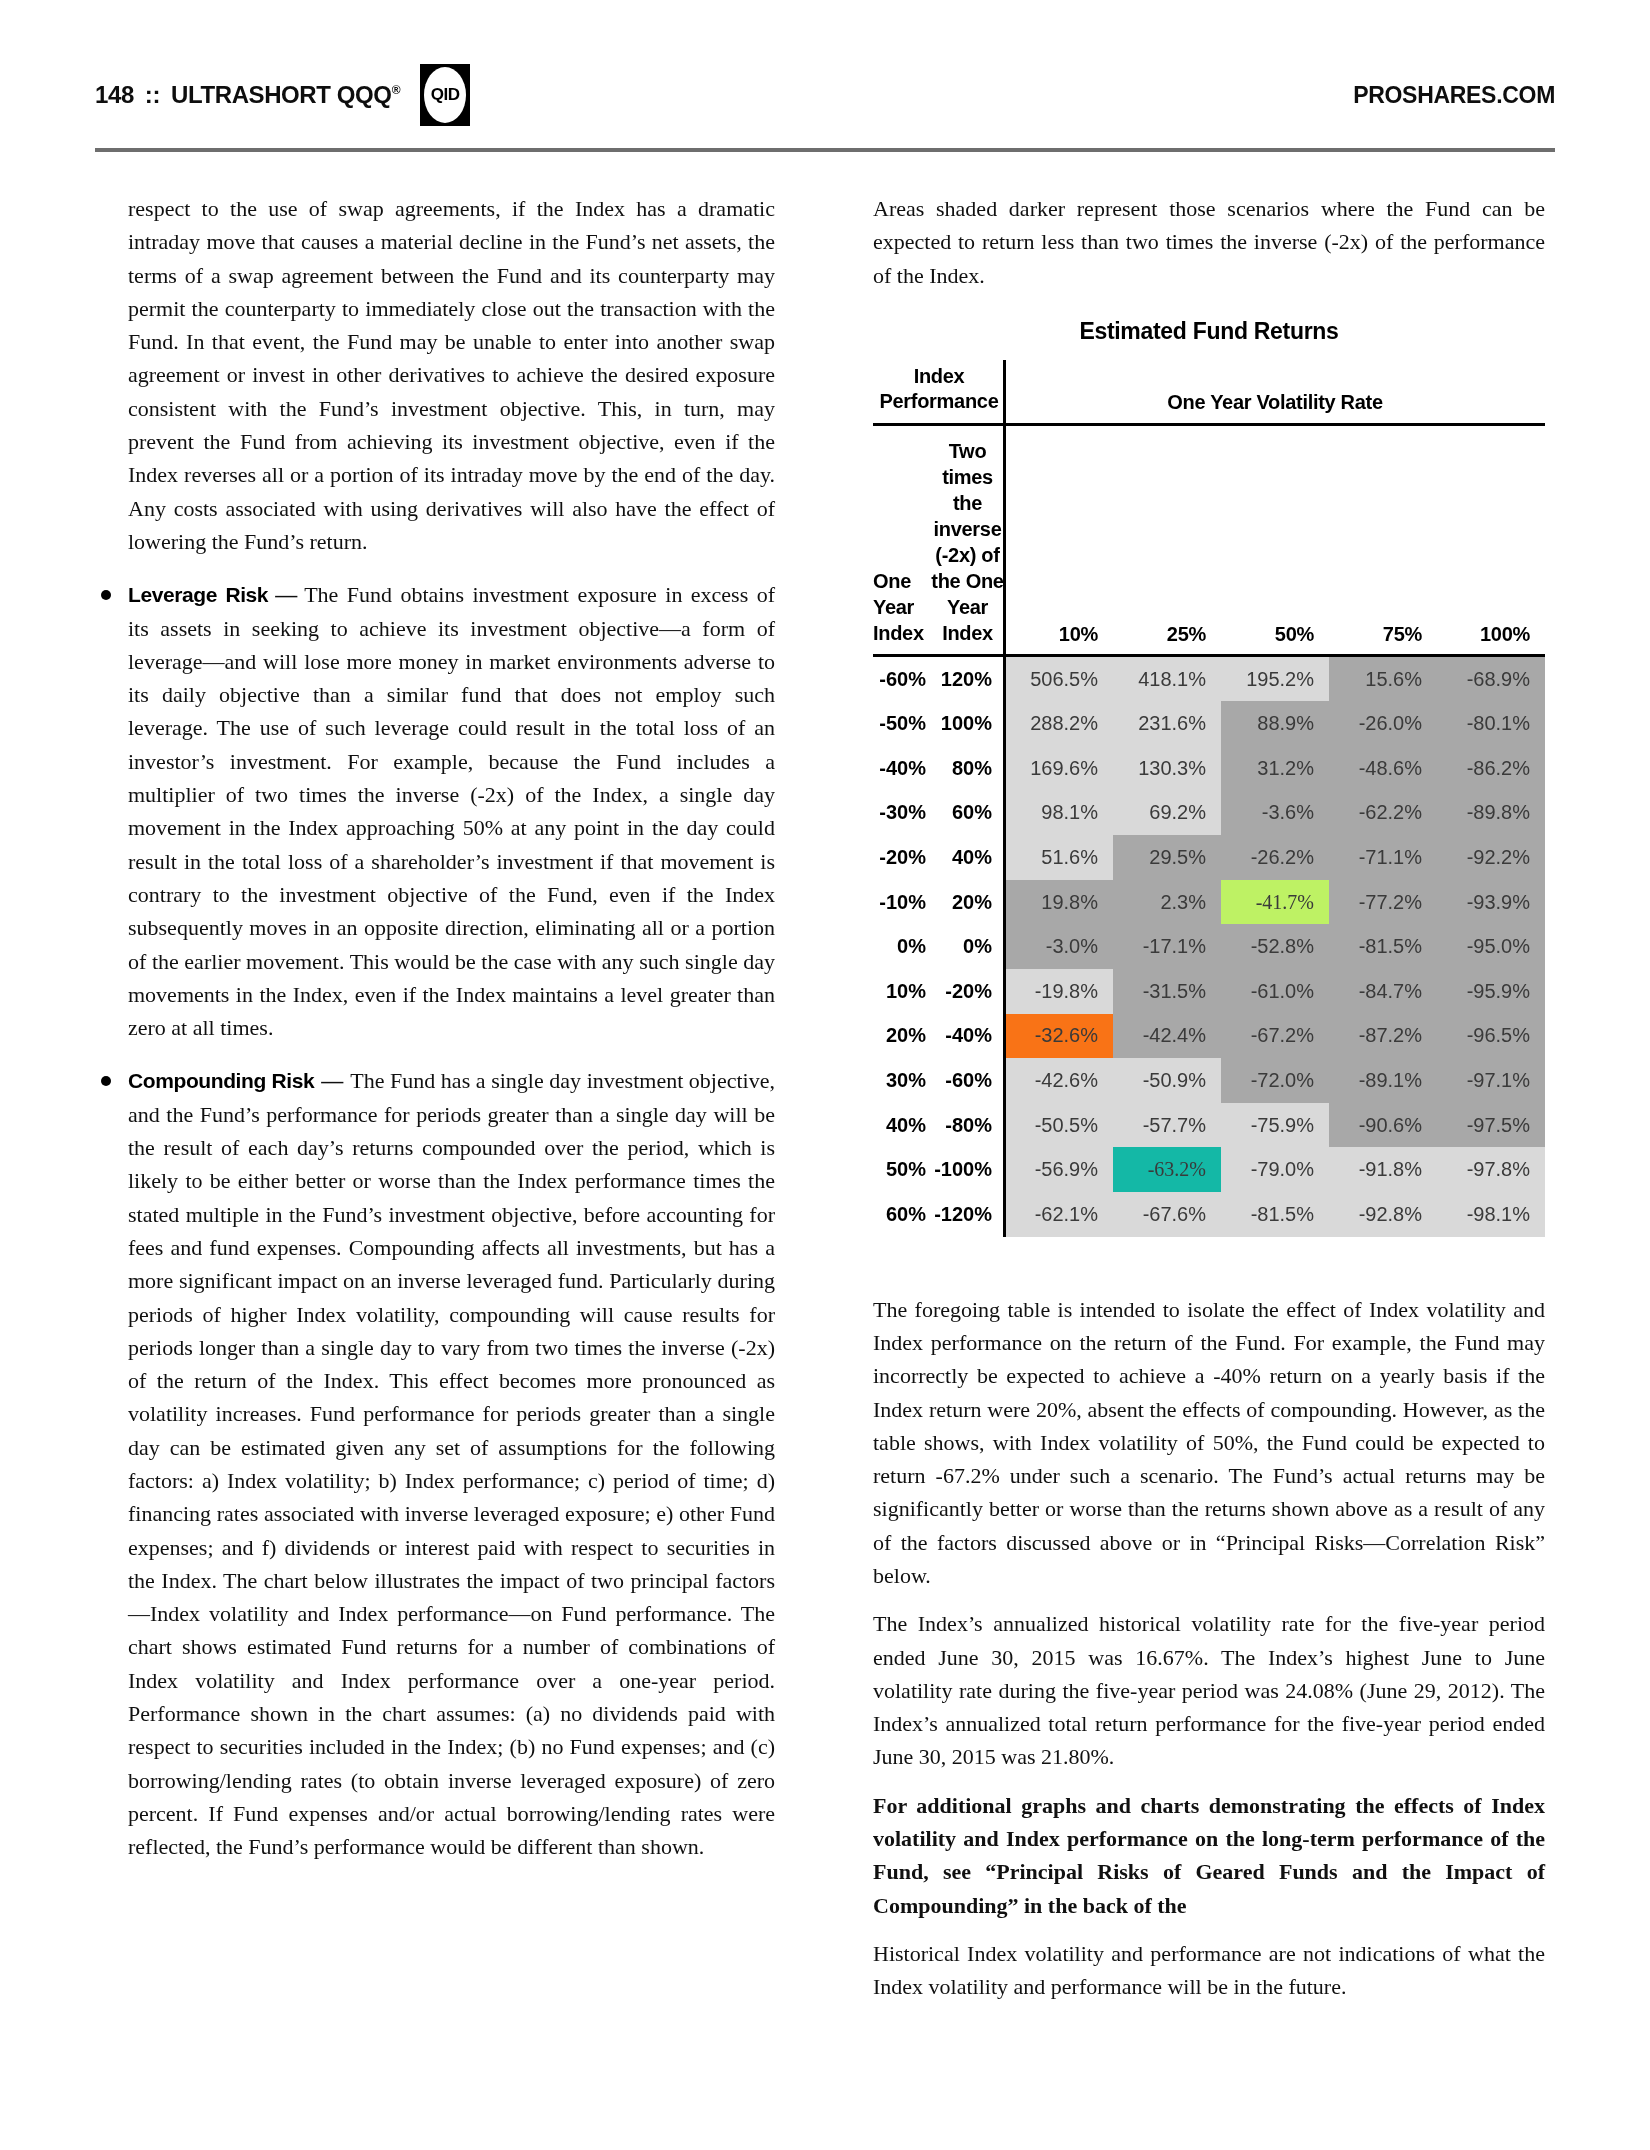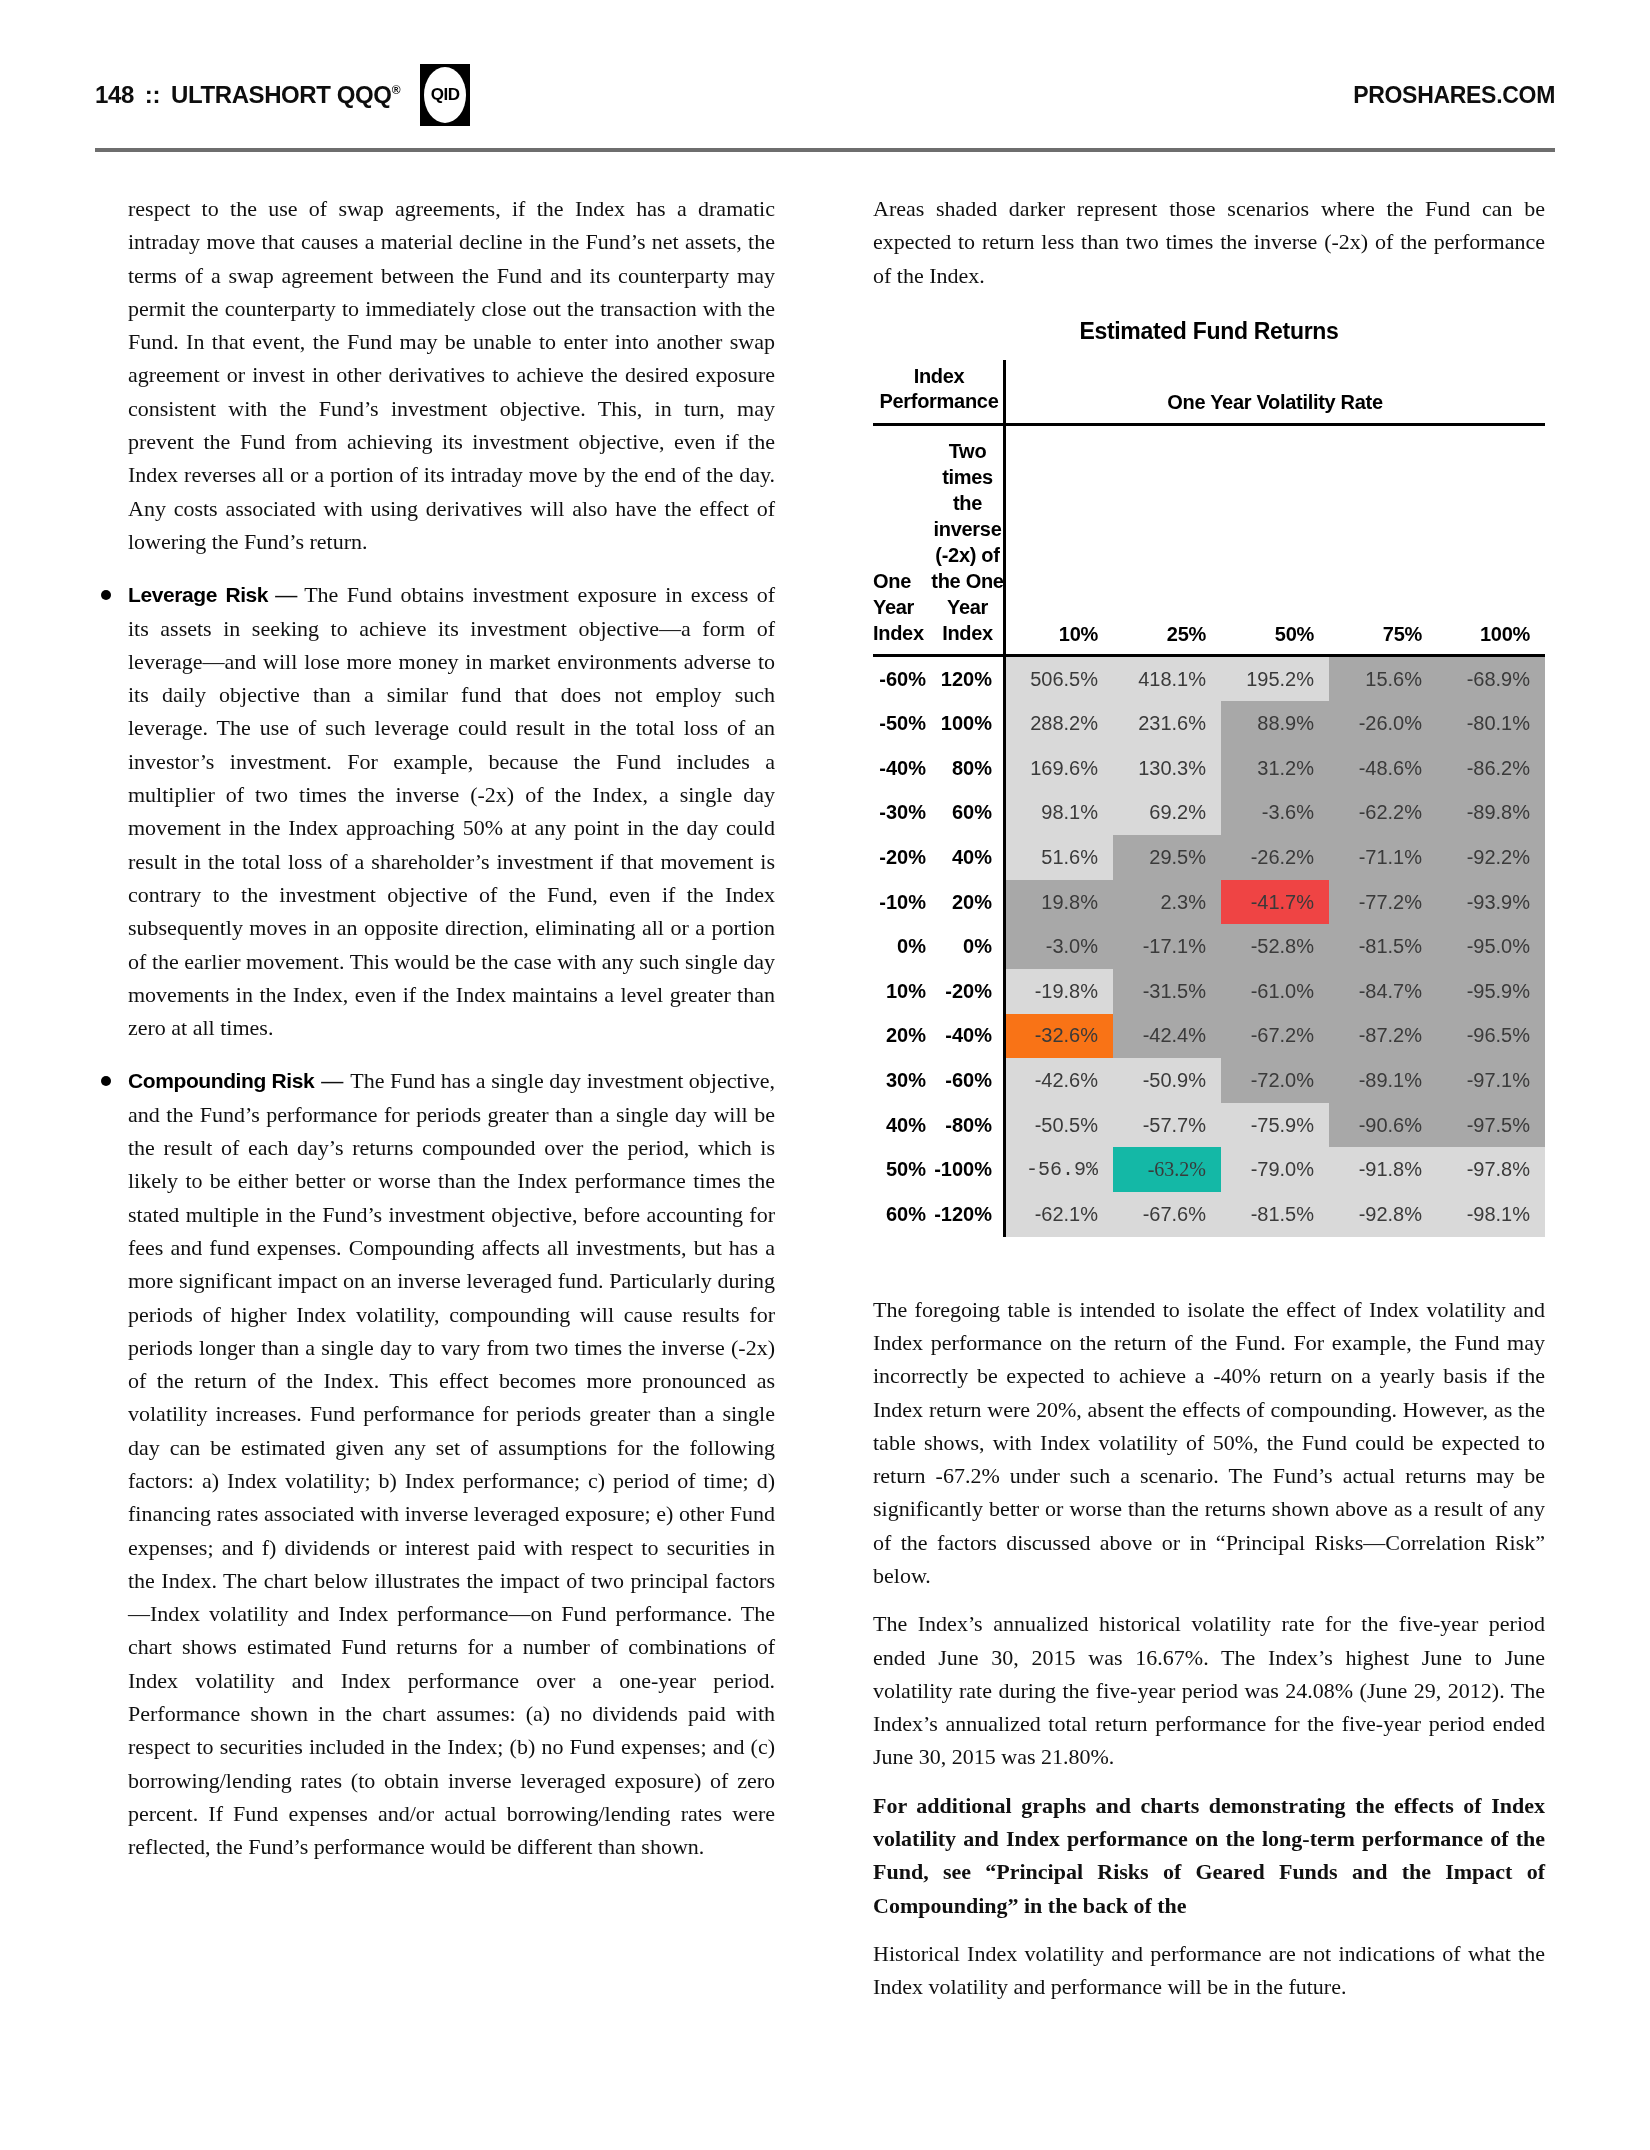--- a/index.html
+++ b/index.html
@@ -170,21 +170,21 @@
               <div class="tcell cv" style="background: rgb(168, 168, 168);">29.5%</div>
               <div class="tcell cv" style="background: rgb(168, 168, 168);">-26.2%</div>
               <div class="tcell cv" style="background: rgb(168, 168, 168);">-71.1%</div>
               <div class="tcell cv" style="background: rgb(168, 168, 168);">-92.2%</div>
             </div>
             <div class="trow">
               <div class="tcell c1">-10%</div>
               <div class="tcell c2">20%</div>
               <div class="tcell cv" style="background: rgb(168, 168, 168);">19.8%</div>
               <div class="tcell cv" style="background: rgb(168, 168, 168);">2.3%</div>
-              <div class="tcell cv" style="background: #ef4444;">-41.7%</div>
+              <div class="tcell cv" style="background: #bef264; font-family: Liberation Serif, serif;">-41.7%</div>
               <div class="tcell cv" style="background: rgb(168, 168, 168);">-77.2%</div>
               <div class="tcell cv" style="background: rgb(168, 168, 168);">-93.9%</div>
             </div>
             <div class="trow">
               <div class="tcell c1">0%</div>
               <div class="tcell c2">0%</div>
               <div class="tcell cv" style="background: rgb(168, 168, 168);">-3.0%</div>
               <div class="tcell cv" style="background: rgb(168, 168, 168);">-17.1%</div>
               <div class="tcell cv" style="background: rgb(168, 168, 168);">-52.8%</div>
               <div class="tcell cv" style="background: rgb(168, 168, 168);">-81.5%</div>
@@ -222,21 +222,21 @@
               <div class="tcell c2">-80%</div>
               <div class="tcell cv" style="background: rgb(217, 217, 217);">-50.5%</div>
               <div class="tcell cv" style="background: rgb(217, 217, 217);">-57.7%</div>
               <div class="tcell cv" style="background: rgb(217, 217, 217);">-75.9%</div>
               <div class="tcell cv" style="background: rgb(168, 168, 168);">-90.6%</div>
               <div class="tcell cv" style="background: rgb(168, 168, 168);">-97.5%</div>
             </div>
             <div class="trow">
               <div class="tcell c1">50%</div>
               <div class="tcell c2">-100%</div>
-              <div class="tcell cv" style="background: rgb(217, 217, 217); font-family: Liberation Mono, monospace;">-56.9%</div>
+              <div class="tcell cv" style="background: rgb(217, 217, 217);">-56.9%</div>
               <div class="tcell cv" style="background: #14b8a6; font-family: Liberation Serif, serif;">-63.2%</div>
               <div class="tcell cv" style="background: rgb(217, 217, 217);">-79.0%</div>
               <div class="tcell cv" style="background: rgb(217, 217, 217);">-91.8%</div>
               <div class="tcell cv" style="background: rgb(217, 217, 217);">-97.8%</div>
             </div>
             <div class="trow">
               <div class="tcell c1">60%</div>
               <div class="tcell c2">-120%</div>
               <div class="tcell cv" style="background: rgb(217, 217, 217);">-62.1%</div>
               <div class="tcell cv" style="background: rgb(217, 217, 217);">-67.6%</div>

